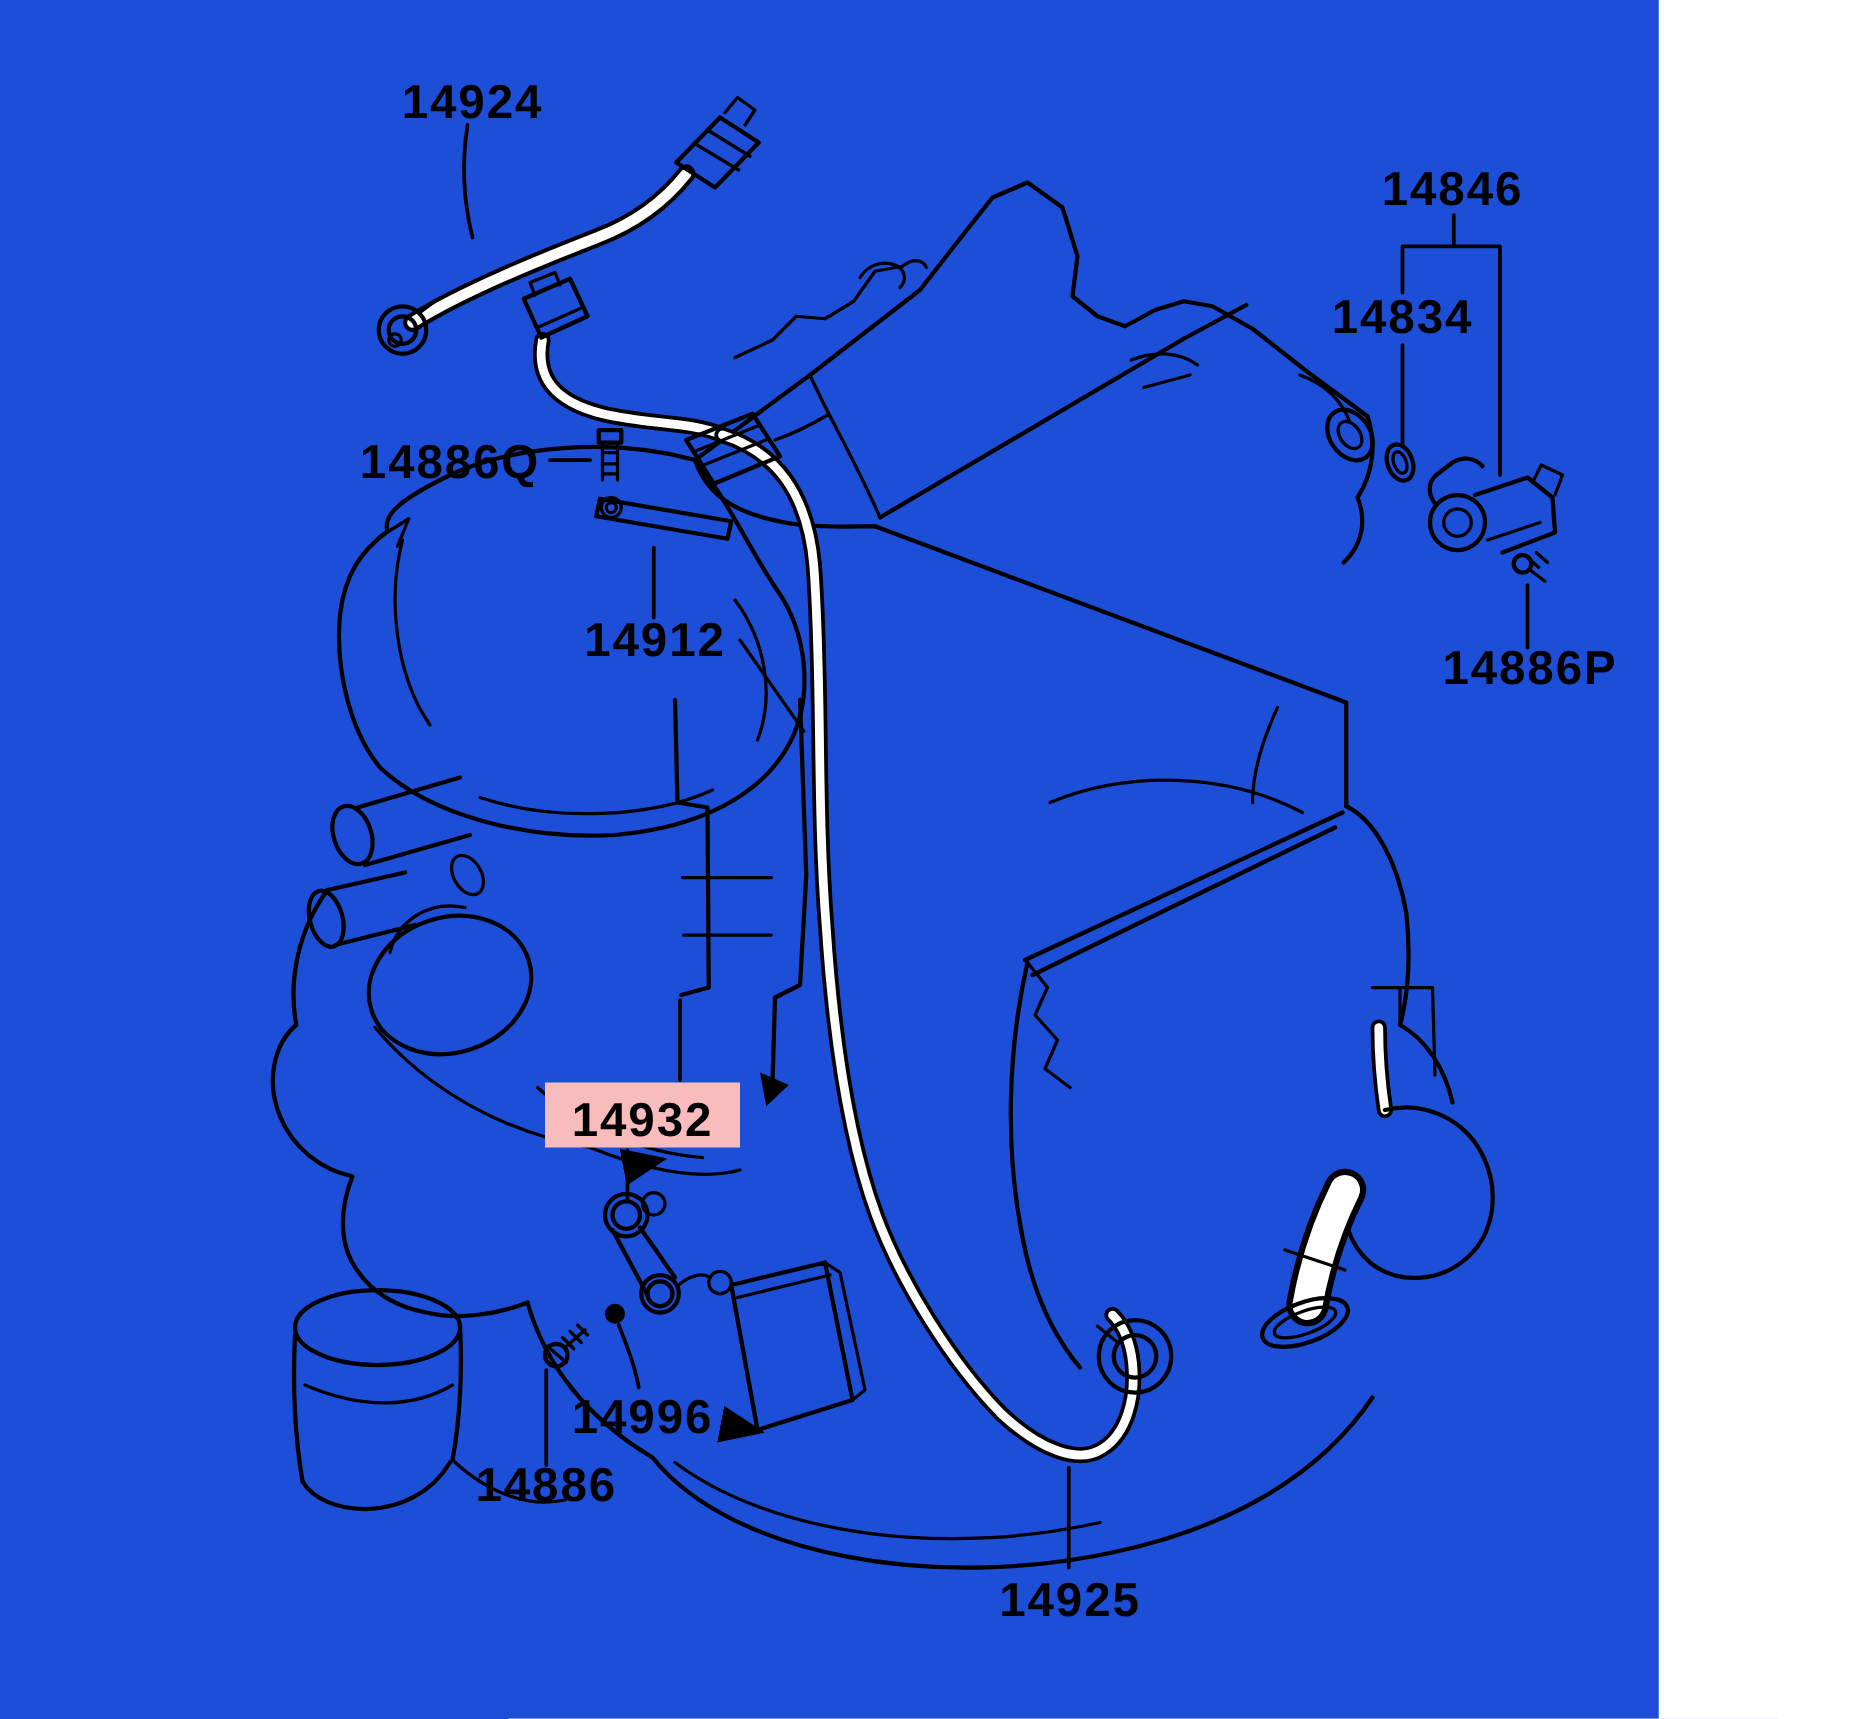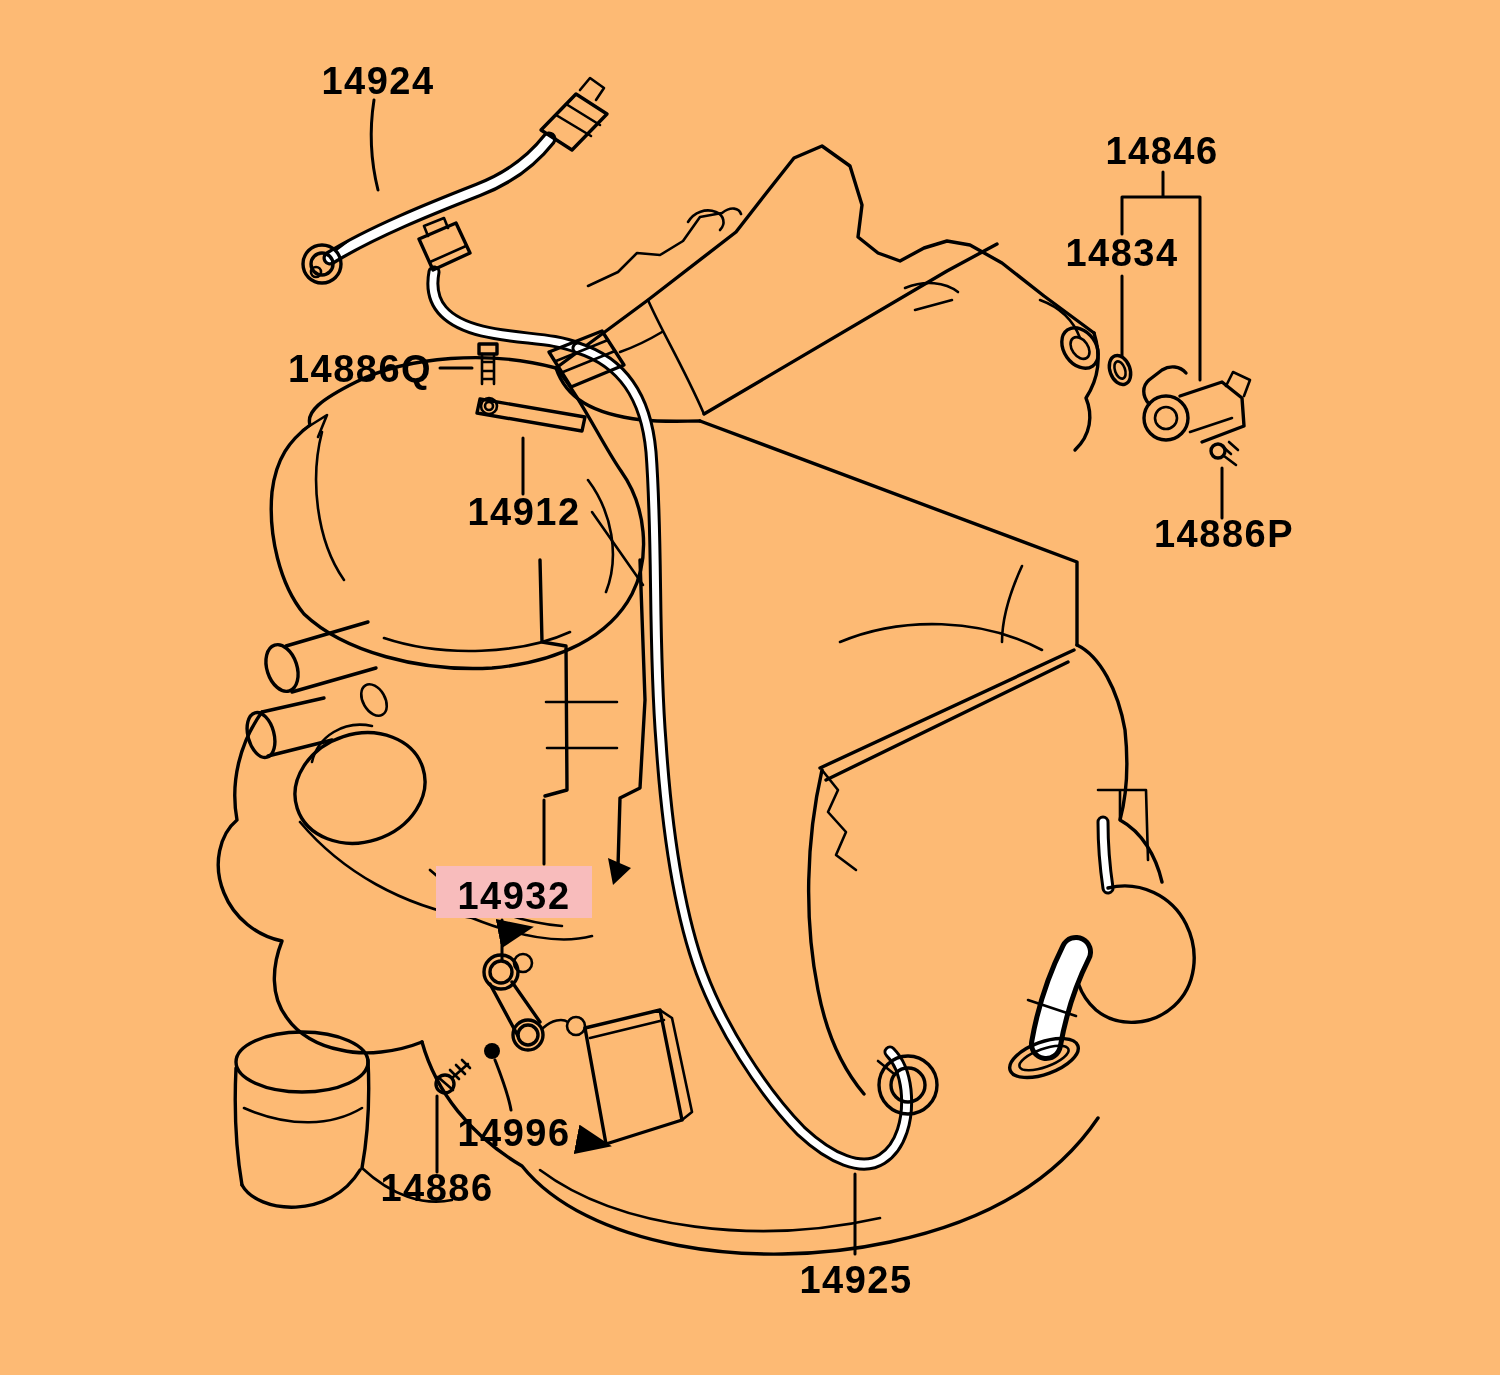--- a/index.html
+++ b/index.html
@@ -1,16 +1,16 @@
 <!DOCTYPE html>
 <html><head>
 <meta charset="utf-8">
 <style>
   html,body{margin:0;padding:0;background:#ffffff;}
-  .stage{position:relative;width:1500px;height:1375px;background:#fdba74;overflow:hidden;}
+  .stage{position:relative;width:1327px;height:1375px;background:#1d4ed8;overflow:hidden;}
   svg{position:absolute;left:0;top:0;}
   .ln,.ln2,.ldr,.cbl-o,.cbl-i,.co15,.ci85,.tube-o,.tube-i{
     fill:none;stroke:#000;stroke-linecap:round;stroke-linejoin:round;}
   .ln{stroke-width:3.4;}
   .ln2{stroke-width:2.6;}
   .ldr{stroke-width:3;}
   .cbl-o{stroke-width:13;}
   .cbl-i{stroke:#fff;stroke-width:7;}
   .co15{stroke-width:15;}
   .ci85{stroke:#fff;stroke-width:8.5;}

